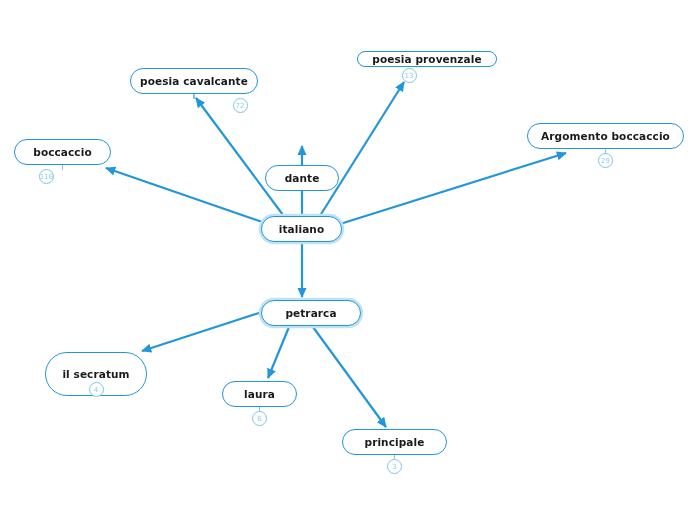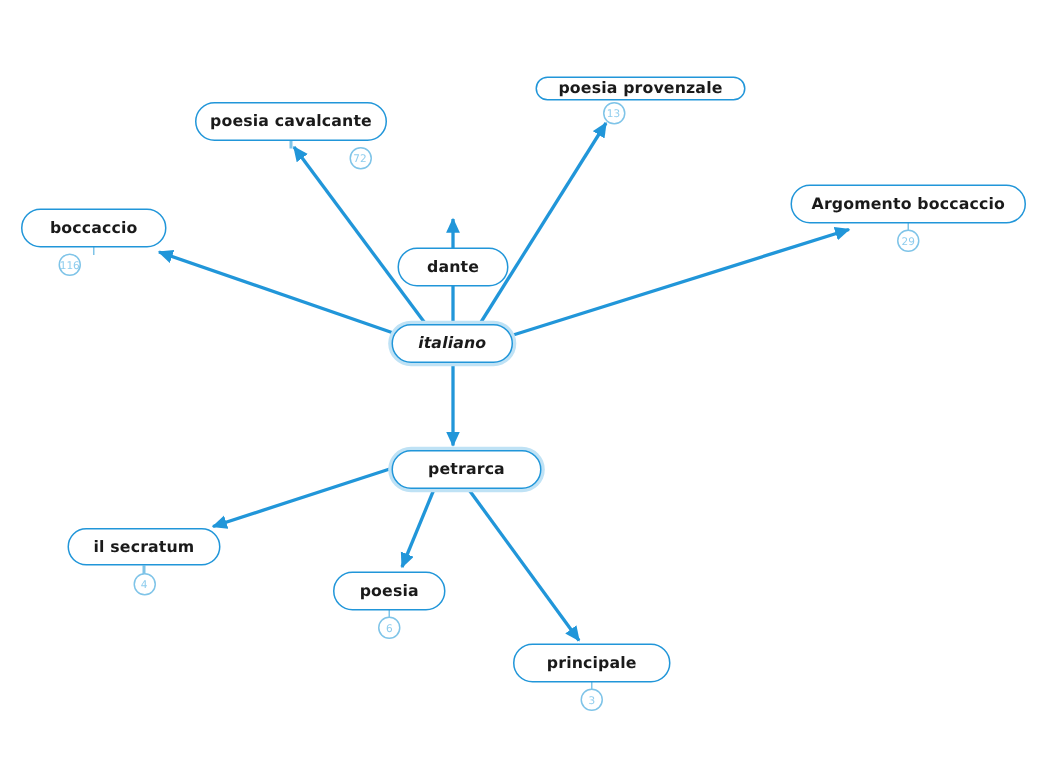--- a/index.html
+++ b/index.html
@@ -114,33 +114,33 @@
       <div class="node" style="left: 357px; top: 51px; width: 140px; height: 16px;">
         <span class="node-label">poesia provenzale</span>
       </div>
       <div class="badge-stem" style="left: 408.4px; top: 76px; height: 6px;"></div>
       <div class="badge" style="left: 401.5px; top: 68px;">13</div>
       <div class="node" style="left: 527px; top: 123px; width: 157px; height: 26px;">
         <span class="node-label">Argomento boccaccio</span>
       </div>
       <div class="badge-stem" style="left: 604.9px; top: 148px; height: 6px;"></div>
       <div class="badge" style="left: 598px; top: 153px;">29</div>
-      <div class="node selected" style="left: 261px; top: 216px; width: 81px; height: 26px; font-style: italic;">
+      <div class="node selected" style="left: 261px; top: 216px; width: 81px; height: 26px;">
         <span class="node-label">italiano</span>
       </div>
       <div class="node selected" style="left: 261px; top: 300px; width: 100px; height: 26px;">
         <span class="node-label">petrarca</span>
       </div>
-      <div class="node" style="left: 45px; top: 352px; width: 102px; height: 25px;">
+      <div class="node" style="left: 45px; top: 352px; width: 102px; height: 44px;">
         <span class="node-label">il secratum</span>
       </div>
       <div class="badge-stem" style="left: 95.4px; top: 377px; height: 6px;"></div>
       <div class="badge" style="left: 88.5px; top: 382px;">4</div>
       <div class="node" style="left: 222px; top: 381px; width: 75px; height: 26px;">
-        <span class="node-label">poesia</span>
+        <span class="node-label">laura</span>
       </div>
       <div class="badge-stem" style="left: 258.9px; top: 406px; height: 6px;"></div>
       <div class="badge" style="left: 252px; top: 411px;">6</div>
       <div class="node" style="left: 342px; top: 429px; width: 105px; height: 26px;">
         <span class="node-label">principale</span>
       </div>
       <div class="badge-stem" style="left: 393.9px; top: 454px; height: 6px;"></div>
       <div class="badge" style="left: 387px; top: 459px;">3</div>
     </div>
 </div>

